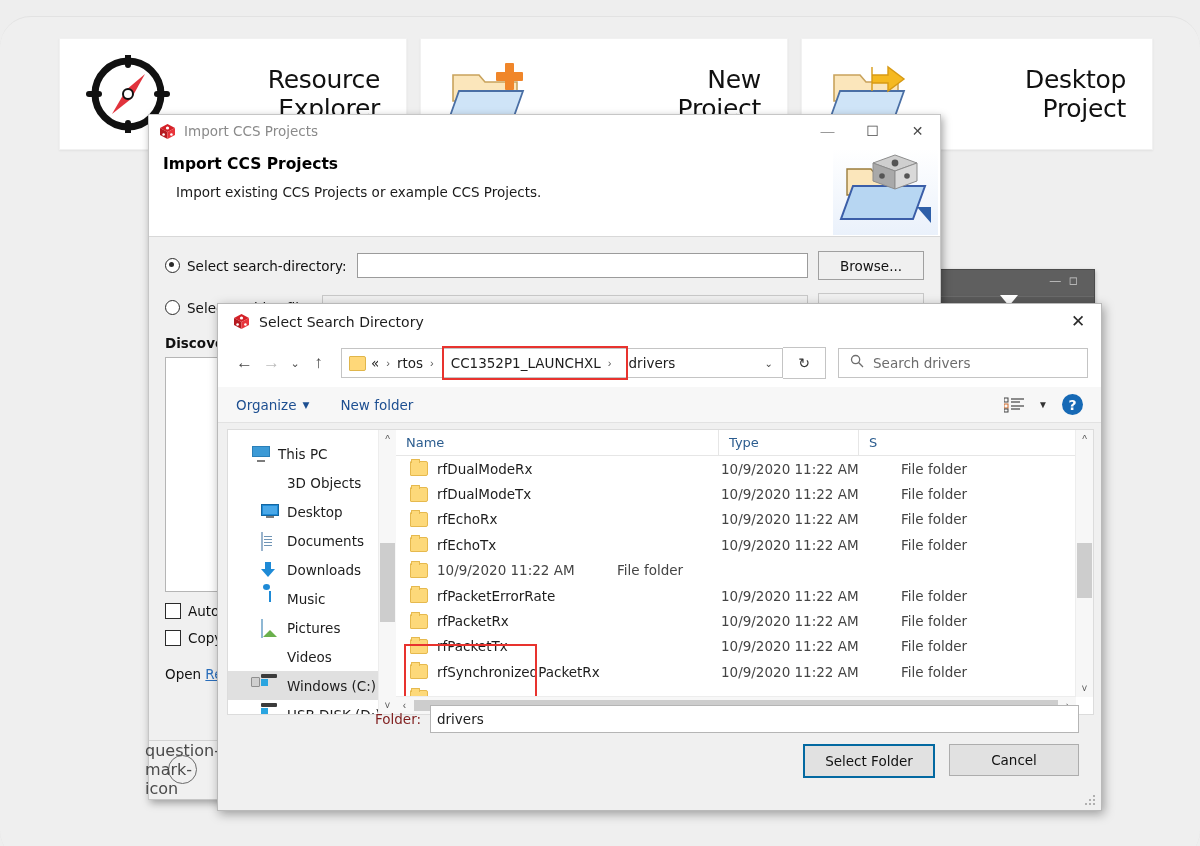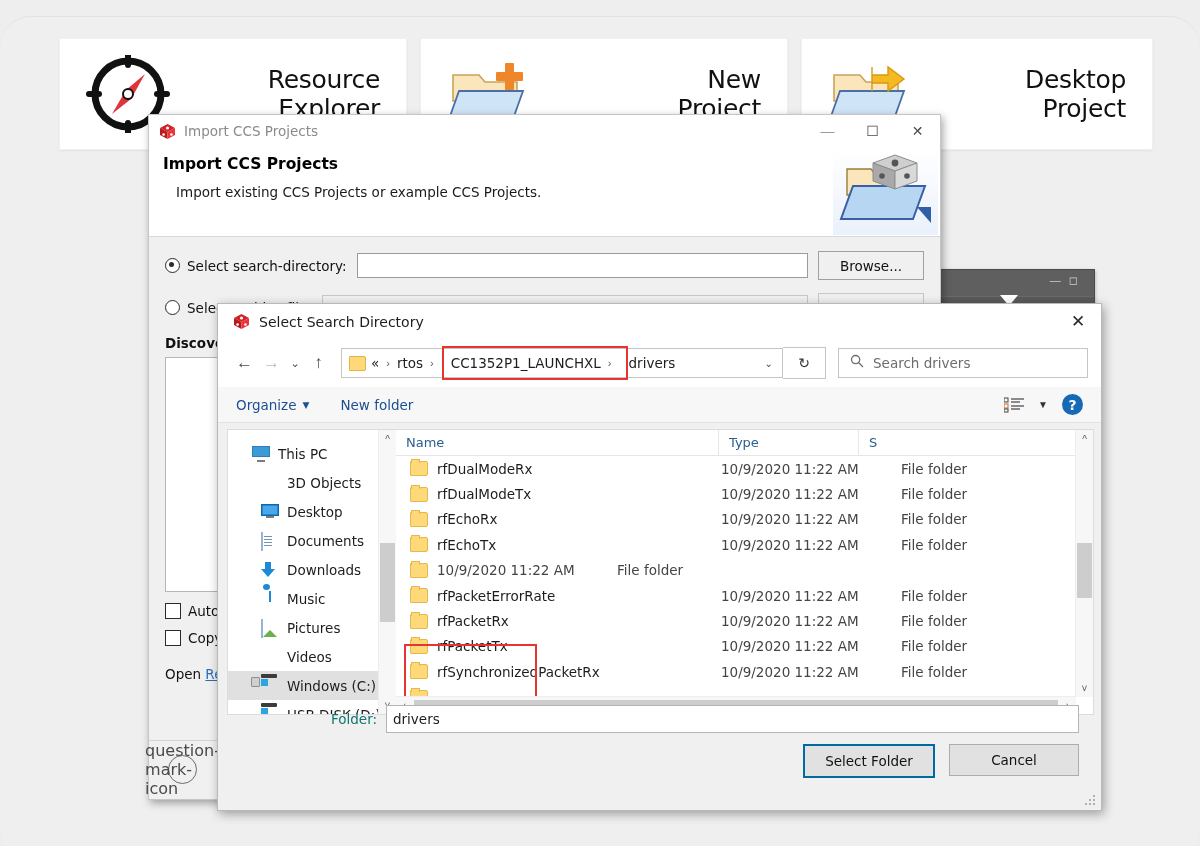--- a/index.html
+++ b/index.html
@@ -237,21 +237,21 @@
   .vs-arr{height:18px;display:flex;align-items:center;justify-content:center;font-size:10px;color:#555;}
   .vs-thumb{position:absolute;left:1px;top:113px;width:15px;height:55px;background:#cdcdcd;}
   .vs-arr.bot{position:absolute;bottom:0;left:0;right:0;}
   .hscroll{position:absolute;left:0;right:17px;bottom:0;height:17px;background:#f7f7f7;
     border-top:1px solid #ededed;display:flex;align-items:center;}
   .hs-arr{width:17px;text-align:center;font-size:10px;color:#555;flex:0 0 auto;}
   .hs-thumb{height:11px;background:#cdcdcd;flex:1;margin:0 1px;}
   .hs-track{flex:1;display:flex;align-items:center;}
 
   .ssd-folder{position:absolute;left:0;right:0;bottom:74px;height:34px;display:flex;align-items:center;}
-  .fl-label{width:168px;text-align:right;font-size:13.5px;color:#0f766e;padding-right:9px;
+  .fl-label{width:212px;text-align:right;font-size:13.5px;color:#7f1d1d;padding-right:9px;
     box-sizing:border-box;font-family:"DejaVu Sans",sans-serif;}
   .fl-input{flex:1;height:28px;background:#fff;border:1px solid #b5b5b5;margin-right:22px;
     font-size:13.5px;color:#1d1d1d;padding:0 6px;box-sizing:border-box;line-height:26px;
     font-family:"DejaVu Sans",sans-serif;}
   .ssd-btns{position:absolute;right:22px;bottom:32px;display:flex;gap:14px;}
   .sbtn{width:128px;height:30px;background:#e1e1e1;border:1px solid #adadad;
     font-size:13.5px;color:#111;display:flex;align-items:center;justify-content:center;
     font-family:"DejaVu Sans",sans-serif;}
   .sbtn.primary{border:2px solid #0369a1;background:#e1e1e1;}
   .grip{position:absolute;right:4px;bottom:3px;width:12px;height:12px;}

